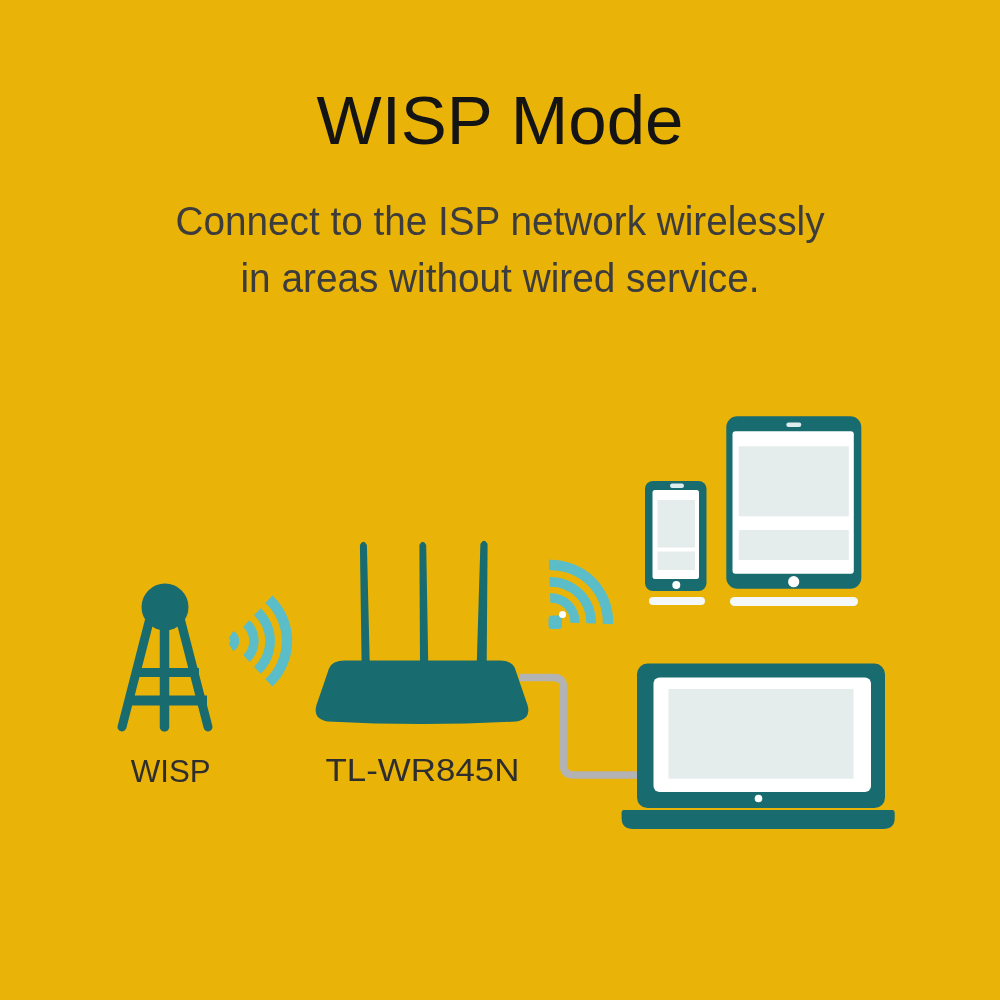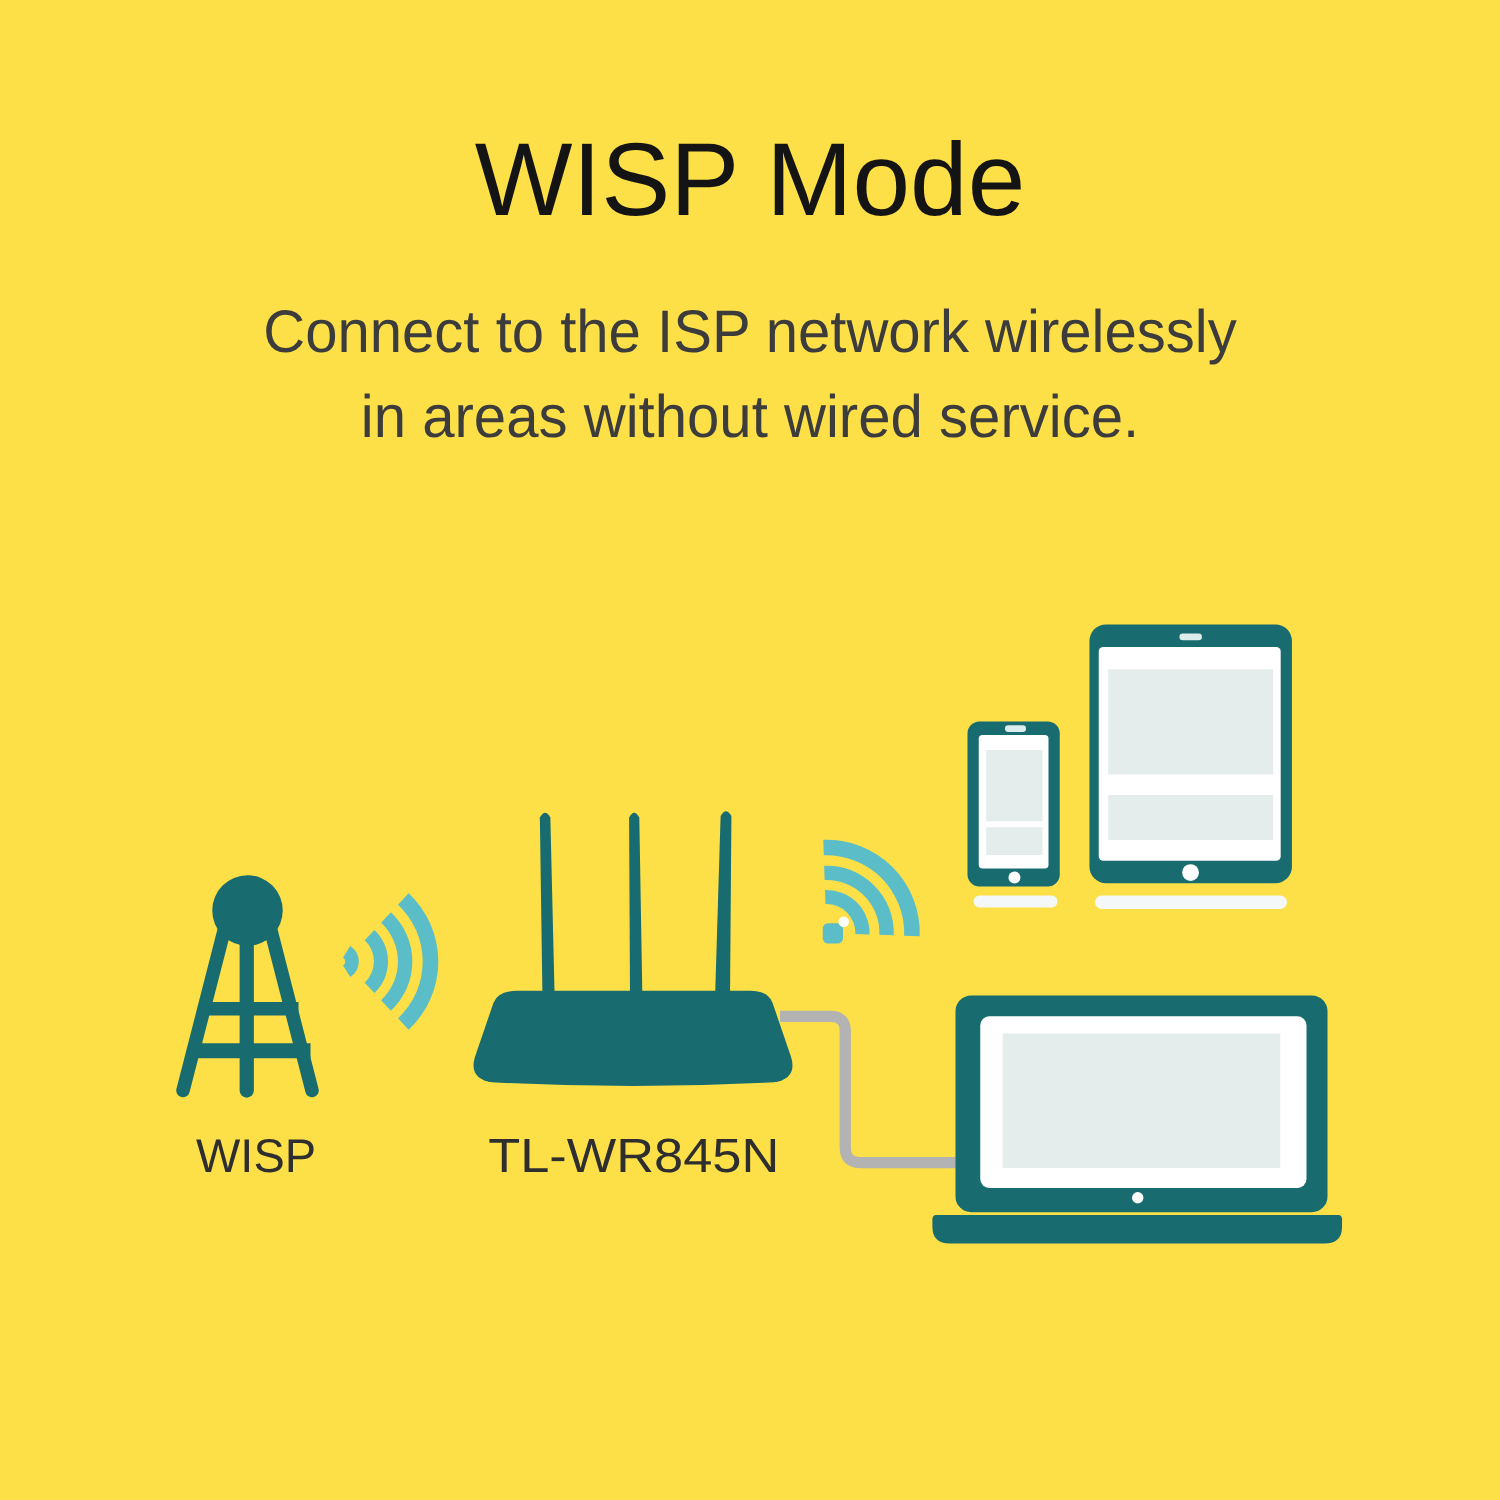--- a/index.html
+++ b/index.html
@@ -1,16 +1,16 @@
 <!DOCTYPE html>
 <html><head>
 <meta charset="utf-8">
 <style>
   html,body{margin:0;padding:0;background:#ffffff;}
-  .page{position:relative;width:1000px;height:1000px;background:#fde047;overflow:hidden;}
+  .page{position:relative;width:1000px;height:1000px;background:#eab308;overflow:hidden;}
   svg{position:absolute;left:0;top:0;}
   text{font-family:"Liberation Sans", sans-serif;}
 </style>
 </head>
 <body>
 <div class="page">
 <svg width="1000" height="1000" viewBox="0 0 1000 1000">
 
   <text x="500" y="143.5" font-size="69" fill="#141414" text-anchor="middle" textLength="367" lengthAdjust="spacingAndGlyphs">WISP Mode</text>
   <text x="500" y="234.5" font-size="40" fill="#3c3c3c" text-anchor="middle" textLength="649" lengthAdjust="spacingAndGlyphs">Connect to the ISP network wirelessly</text>

